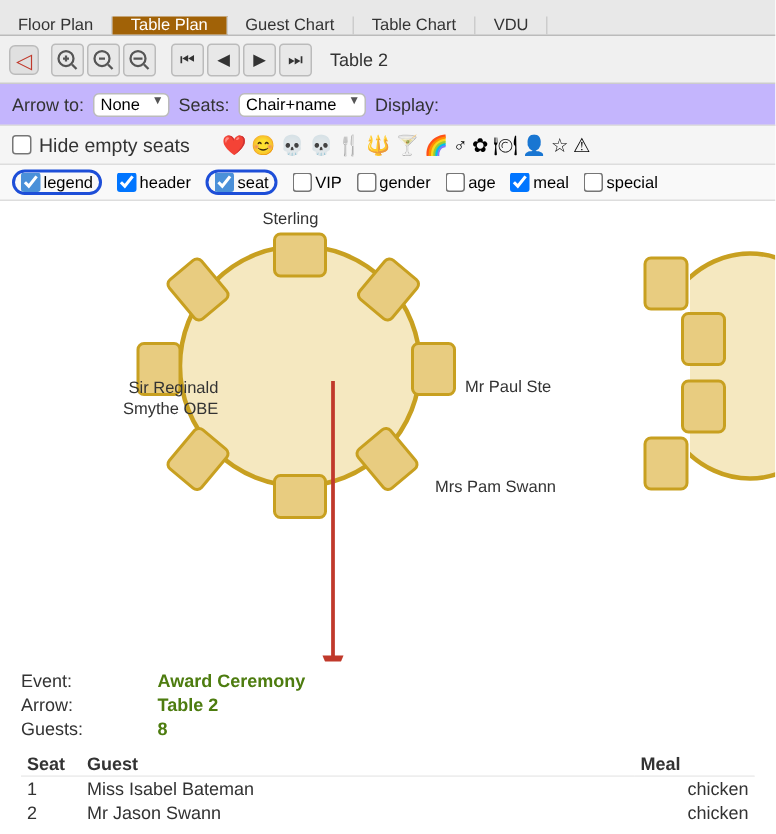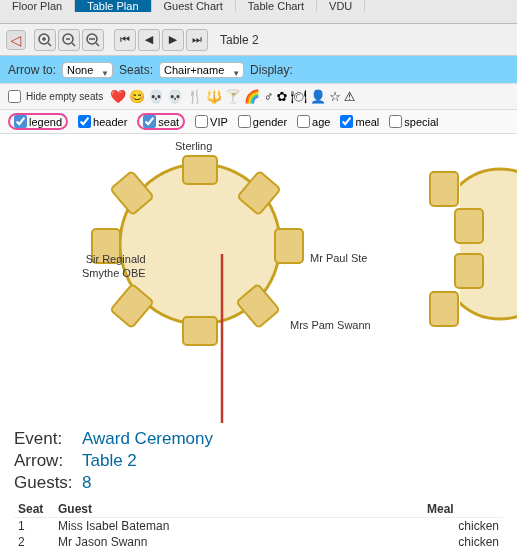--- a/index.html
+++ b/index.html
@@ -12,34 +12,34 @@
       overflow: hidden;
       position: relative;
     }
 
     
     .tab-bar {
       display: flex;
       background: #e8e8e8;
       border-bottom: 1px solid #bbb;
       height: 24px;
-      align-items: flex-start;
+      align-items: flex-end;
     }
     .tab {
       padding: 0 12px;
       display: flex;
       align-items: center;
       font-size: 11px;
       color: #333;
       border-right: 1px solid #ccc;
       cursor: pointer;
       white-space: nowrap;
     }
     .tab.active {
-      background: #0369a1;
+      background: #a16207;
       color: #fff;
     }
 
     
     .toolbar {
       display: flex;
       align-items: center;
       background: #f0f0f0;
       border-bottom: 1px solid #ccc;
       padding: 3px 6px;
@@ -86,21 +86,21 @@
       margin-left: 8px;
       font-size: 12px;
       font-weight: 500;
       color: #333;
     }
 
     
     .options-row {
       display: flex;
       align-items: center;
-      background: #7dd3fc;
+      background: #c4b5fd;
       border-bottom: 1px solid #ddd;
       padding: 3px 8px;
       height: 28px;
       gap: 6px;
       font-size: 12px;
     }
     .options-row label { color: #333; }
     .options-select {
       border: 1px solid #bbb;
       border-radius: 4px;
@@ -108,21 +108,21 @@
       padding: 1px 18px 1px 4px;
       font-size: 11px;
       appearance: none;
       -webkit-appearance: none;
       position: relative;
       cursor: pointer;
     }
     .select-wrapper {
       position: relative;
       display: inline-flex;
-      align-items: flex-end;
+      align-items: flex-start;
     }
     .select-wrapper::after {
       content: '▼';
       font-size: 8px;
       position: absolute;
       right: 4px;
       pointer-events: none;
       color: #555;
     }
 
@@ -131,62 +131,62 @@
       display: flex;
       align-items: center;
       background: #f5f5f5;
       border-bottom: 1px solid #ddd;
       padding: 3px 8px;
       height: 26px;
       gap: 3px;
       font-size: 13px;
     }
     .icons-row input[type="checkbox"] { margin-right: 2px; }
-    .hide-label { font-size: 10px; color: #333; margin-right: 4px; }
+    .hide-label { font-size: 13px; color: #333; margin-right: 19px; }
 
     
     .checks-row {
       display: flex;
       align-items: center;
       background: #f9f9f9;
       border-bottom: 1px solid #ddd;
       padding: 2px 8px;
       height: 24px;
       gap: 10px;
       font-size: 11px;
     }
     .check-item {
       display: flex; align-items: center; gap: 2px;
     }
     .check-item input { margin: 0; }
     .check-item.highlighted {
-      border: 2px solid #ec4899;
+      border: 2px solid #1d4ed8;
       border-radius: 10px;
       padding: 0 4px;
     }
     .check-item.highlighted input {
       accent-color: #4a90d9;
     }
 
     
     .main-area {
       position: relative;
       background: #fff;
       overflow: hidden;
       height: calc(556px - 24px - 32px - 28px - 26px - 24px);
     }
     .info-grid {
       display: grid;
       grid-template-columns: 60px auto;
       gap: 2px 8px;
       margin-bottom: 8px;
-      font-size: 17px;
+      font-size: 12px;
     }
     .info-key { color: #333; }
-    .info-val { color: #0369a1; font-weight: 400; }
+    .info-val { color: #4d7c0f; font-weight: 700; margin-left: 23px; }
 
     .guest-table {
       width: 100%;
       border-collapse: collapse;
       font-size: 12px;
     }
     .guest-table th {
       text-align: left;
       font-weight: 600;
       padding: 1px 4px;

